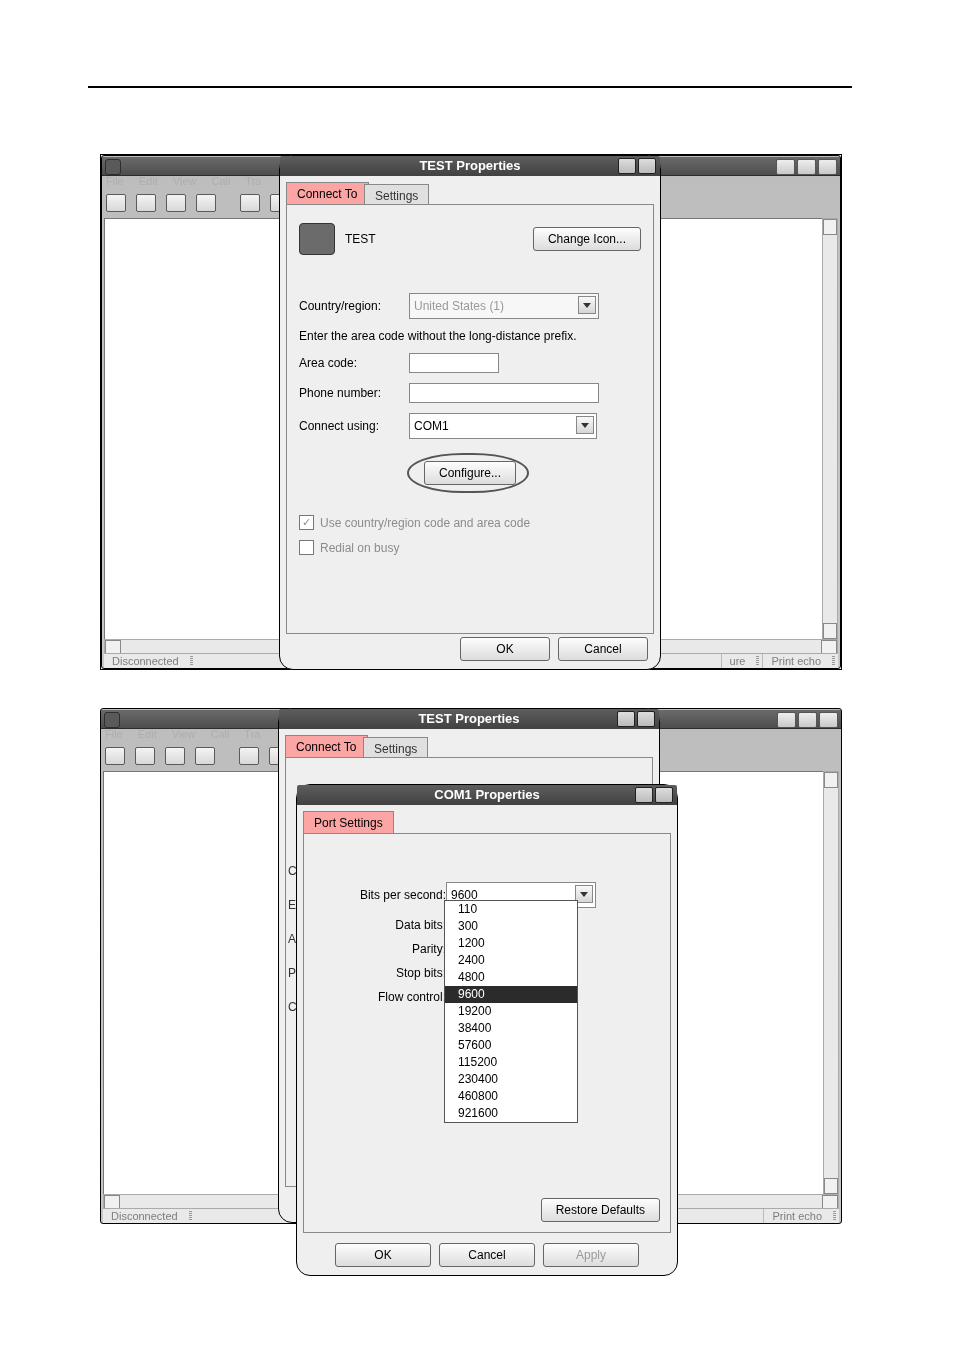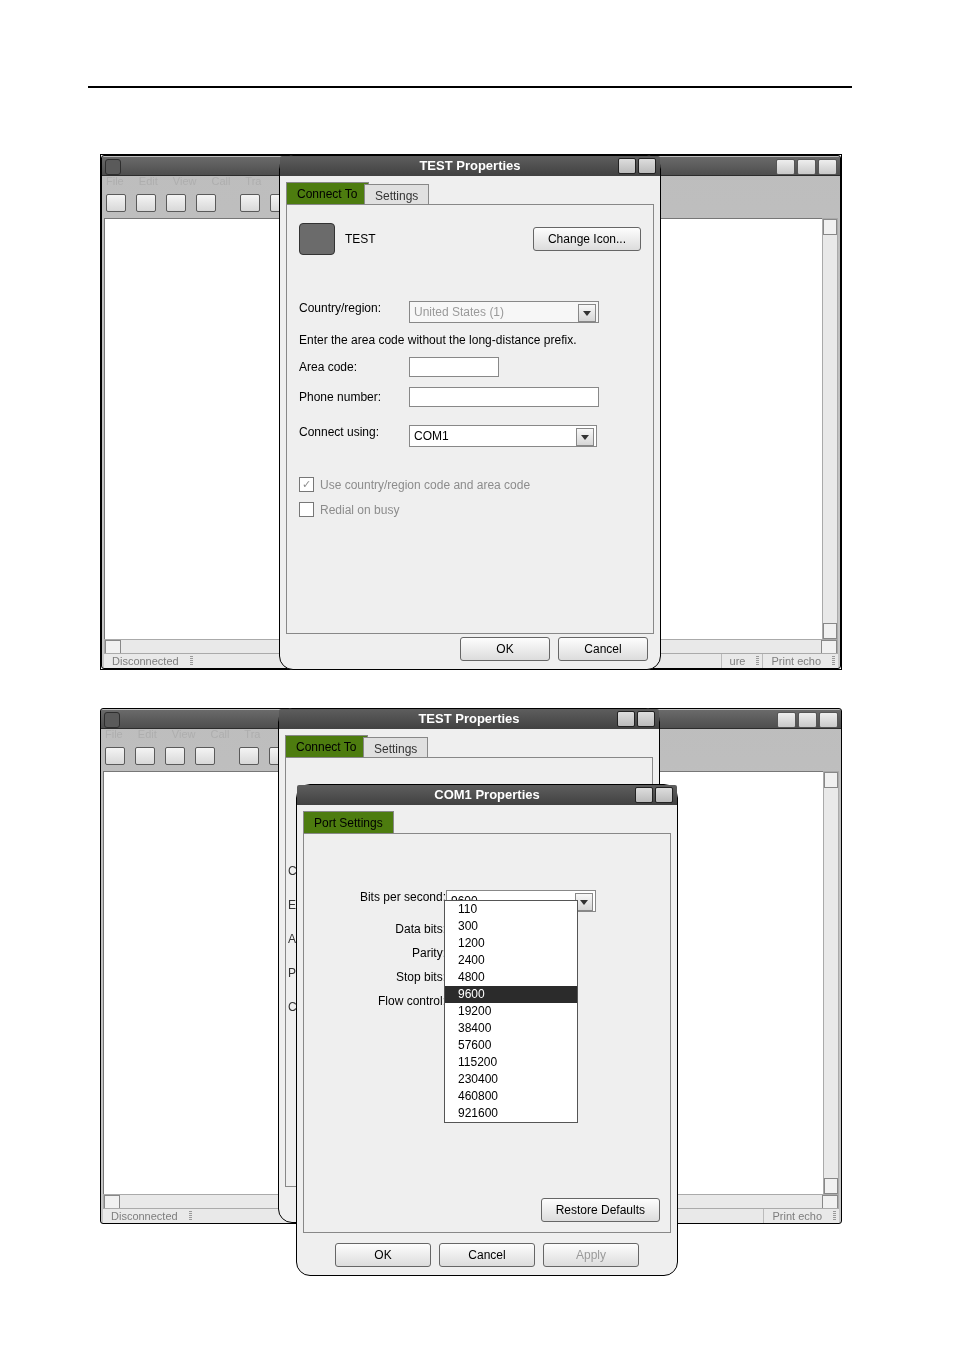--- a/index.html
+++ b/index.html
@@ -26,28 +26,28 @@
   .vscroll .aru{ top:0;} .vscroll .ard{ bottom:0;}
   .status { position:absolute; left:2px; right:2px; bottom:0; height:14px; background:#e9e9e9; border-top:1px solid #aaa; font-size:11px; display:flex; align-items:center; }
   .status .seg { border-left:1px solid #bbb; padding:0 8px; height:14px; line-height:14px; color:#7d7d7d; }
 
   
   .dlg { position:absolute; background:#efefef; border:1px solid #000; box-sizing:border-box; border-radius:14px; }
   .dlg-title { height:20px; background:linear-gradient(#5e5e5e,#414141); color:#fff; text-align:center; font-weight:bold; font-size:13px; line-height:20px; position:relative; border-radius:2px 2px 0 0;}
   .dlg-title .twb { position:absolute; right:4px; top:2px; display:flex; gap:2px; }
   .dlg-title .twb .b { width:16px; height:14px; background:linear-gradient(#ddd,#bbb); border:1px solid #222; border-radius:2px; }
   .tabs { position:relative; height:24px; margin:4px 6px 0 6px; }
-  .tab { position:absolute; top:2px; height:22px; padding:0 10px; line-height:22px; background:#4d7c0f; border:1px solid #888; border-bottom:none; font-size:12px; }
+  .tab { position:absolute; top:2px; height:22px; padding:0 10px; line-height:22px; background:#fca5a5; border:1px solid #888; border-bottom:none; font-size:12px; }
   .tab.inactive { background:#e0e0e0; top:4px; height:20px; color:#333;}
   .tab-pane { margin:0 6px 6px 6px; background:#efefef; border:1px solid #888; padding:12px; box-sizing:border-box; }
 
   .row { display:flex; align-items:center; margin:10px 0; }
   .lbl { width:110px; font-size:12px; }
   .inp { height:20px; background:#fff; border:1px solid #888; box-sizing:border-box; padding:0 4px; font-size:12px; }
-  .sel { height:22px; background:#fff; border:1px solid #888; box-sizing:border-box; padding:4px 4px; font-size:12px; position:relative; display:flex; align-items:center;margin-top:8px; }
+  .sel { height:22px; background:#fff; border:1px solid #888; box-sizing:border-box; padding:12px 4px; font-size:12px; position:relative; display:flex; align-items:center; }
   .sel .caret { position:absolute; right:2px; top:2px; width:16px; height:16px; border:1px solid #888; background:linear-gradient(#f8f8f8,#d6d6d6); display:flex; align-items:center; justify-content:center; }
   .sel .caret::after { content:""; border-left:4px solid transparent; border-right:4px solid transparent; border-top:5px solid #333; }
   .sel.disabled { color:#9a9a9a; background:#f7f7f7; }
   .btn { height:22px; padding:0 14px; background:linear-gradient(#fdfdfd,#dcdcdc); border:1px solid #666; border-radius:3px; font-size:12px; display:inline-flex; align-items:center; }
   .btn.disabled { color:#9a9a9a; }
   .chk { width:13px; height:13px; border:1px solid #777; background:#fff; display:inline-flex; align-items:center; justify-content:center; margin-right:6px; }
   .chk.checked::after { content:"✓"; font-size:11px; color:#8c8c8c; }
   .disabled-text { color:#8c8c8c; }
 
   .phone-icon { width:34px; height:30px; background:#6b6b6b; border:1px solid #333; border-radius:4px; margin-right:10px; }
@@ -152,20 +152,24 @@
       <div class="row">
         <span class="lbl">Phone number:</span>
         <input class="inp" style="width: 190px;">
       </div>
       <div class="row">
         <span class="lbl">Connect using:</span>
         <div class="sel" style="width:188px;">
           <span>COM1</span>
           <div class="caret"></div>
         </div>
+      </div>
+      <div class="row" style="justify-content:center; margin-top:22px; position:relative;">
+        <span class="btn">Configure...</span>
+        <div class="circle" style="left:108px; top:-8px; width:118px; height:36px;"></div>
       </div>
       <div style="height:10px;"></div>
       <div class="row disabled-text">
         <span class="chk checked"></span>
         <span>Use country/region code and area code</span>
       </div>
       <div class="row disabled-text" style="margin-top:4px;">
         <span class="chk"></span>
         <span>Redial on busy</span>
       </div>

